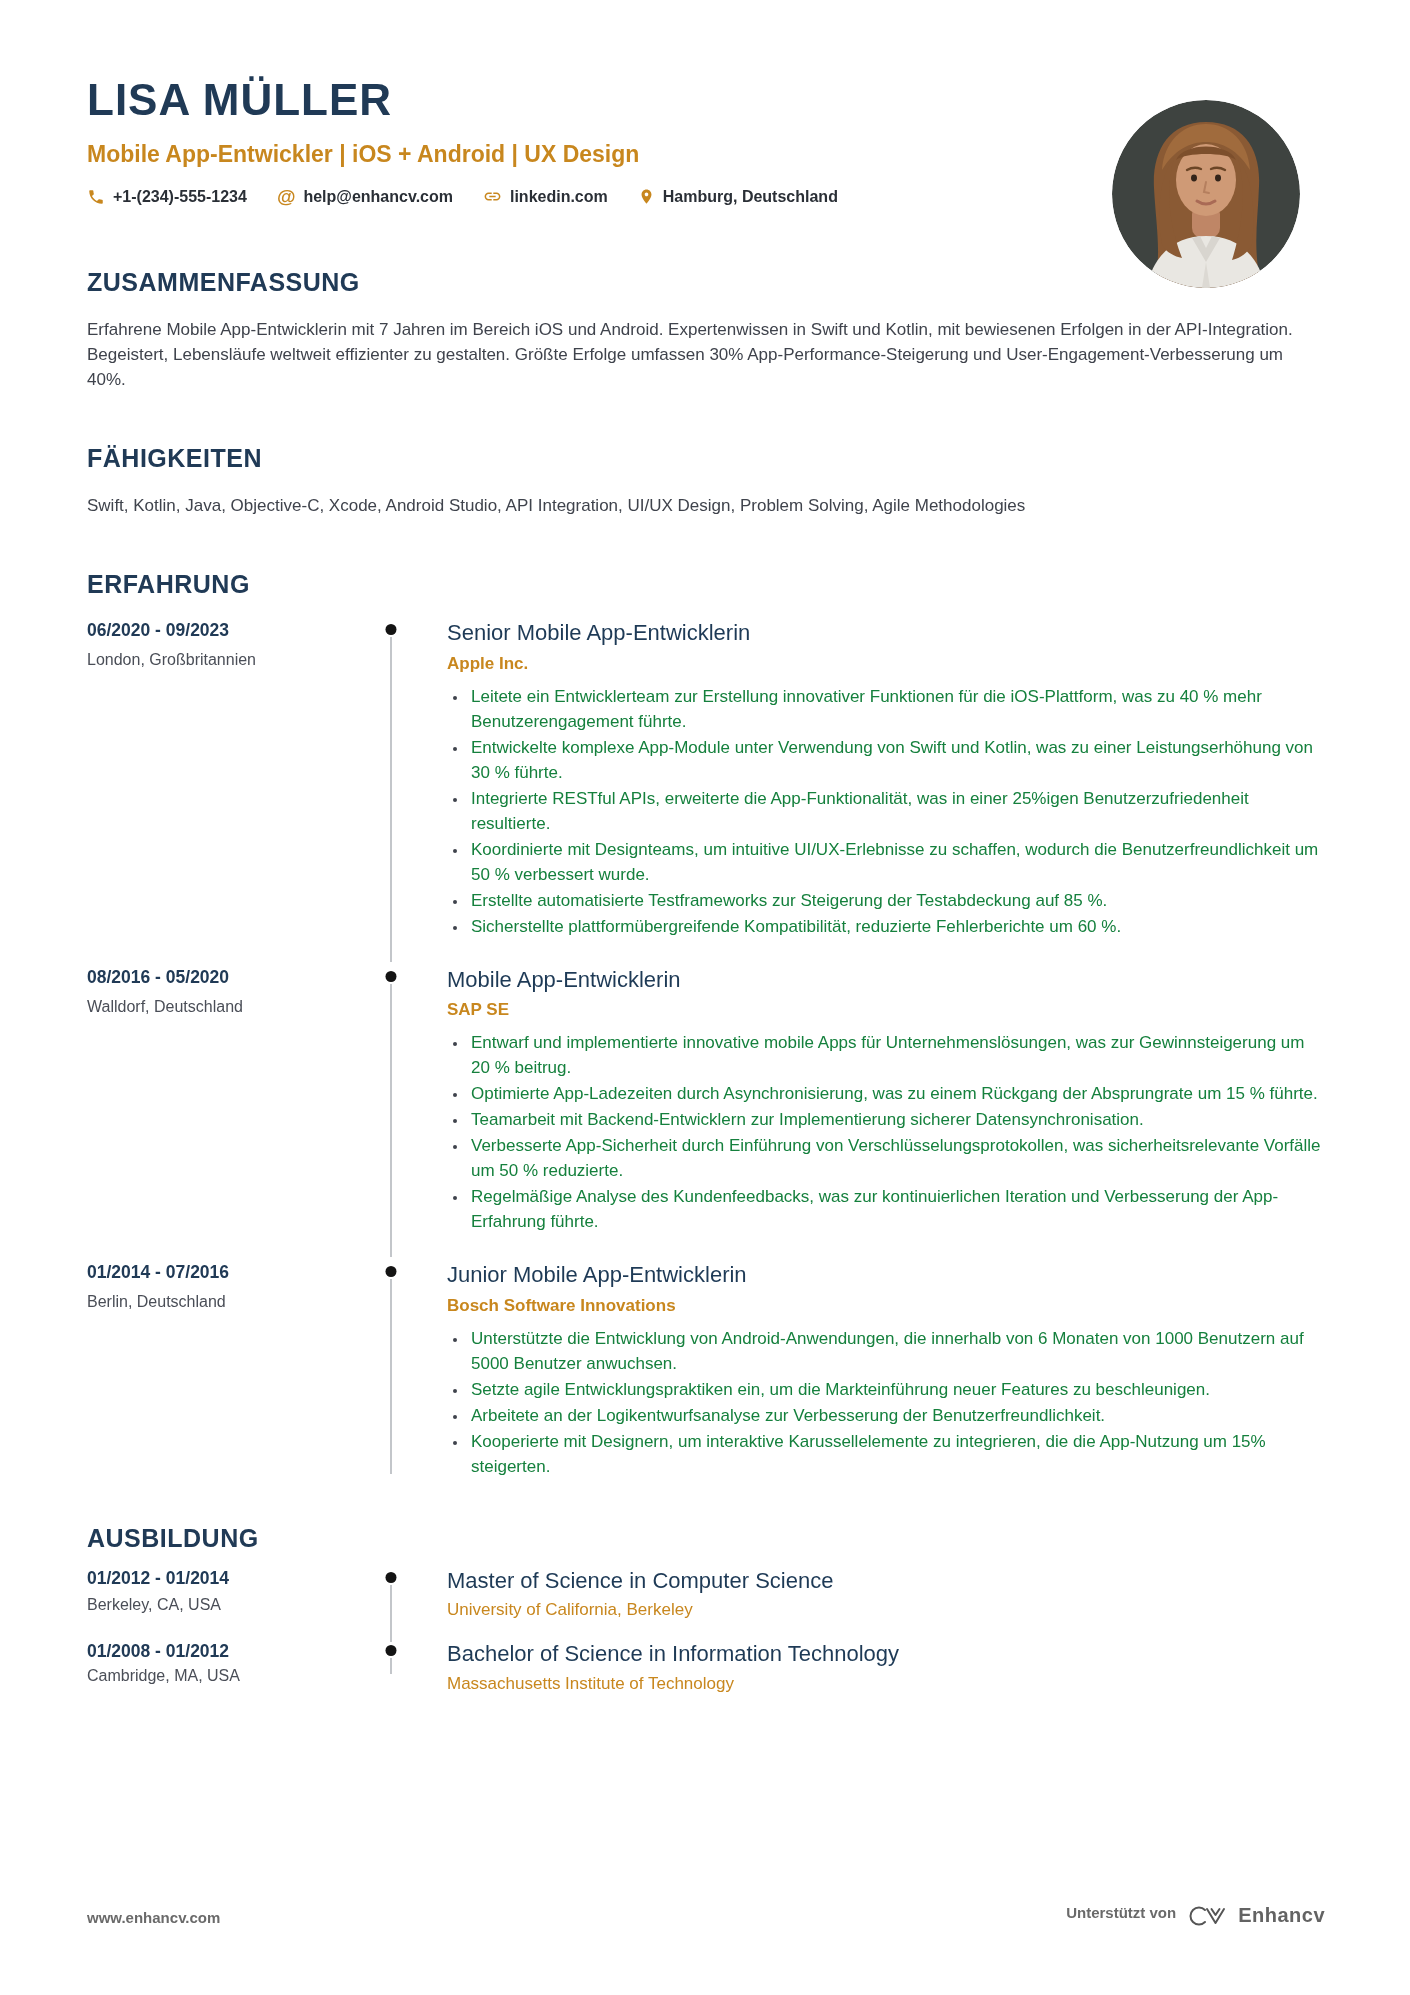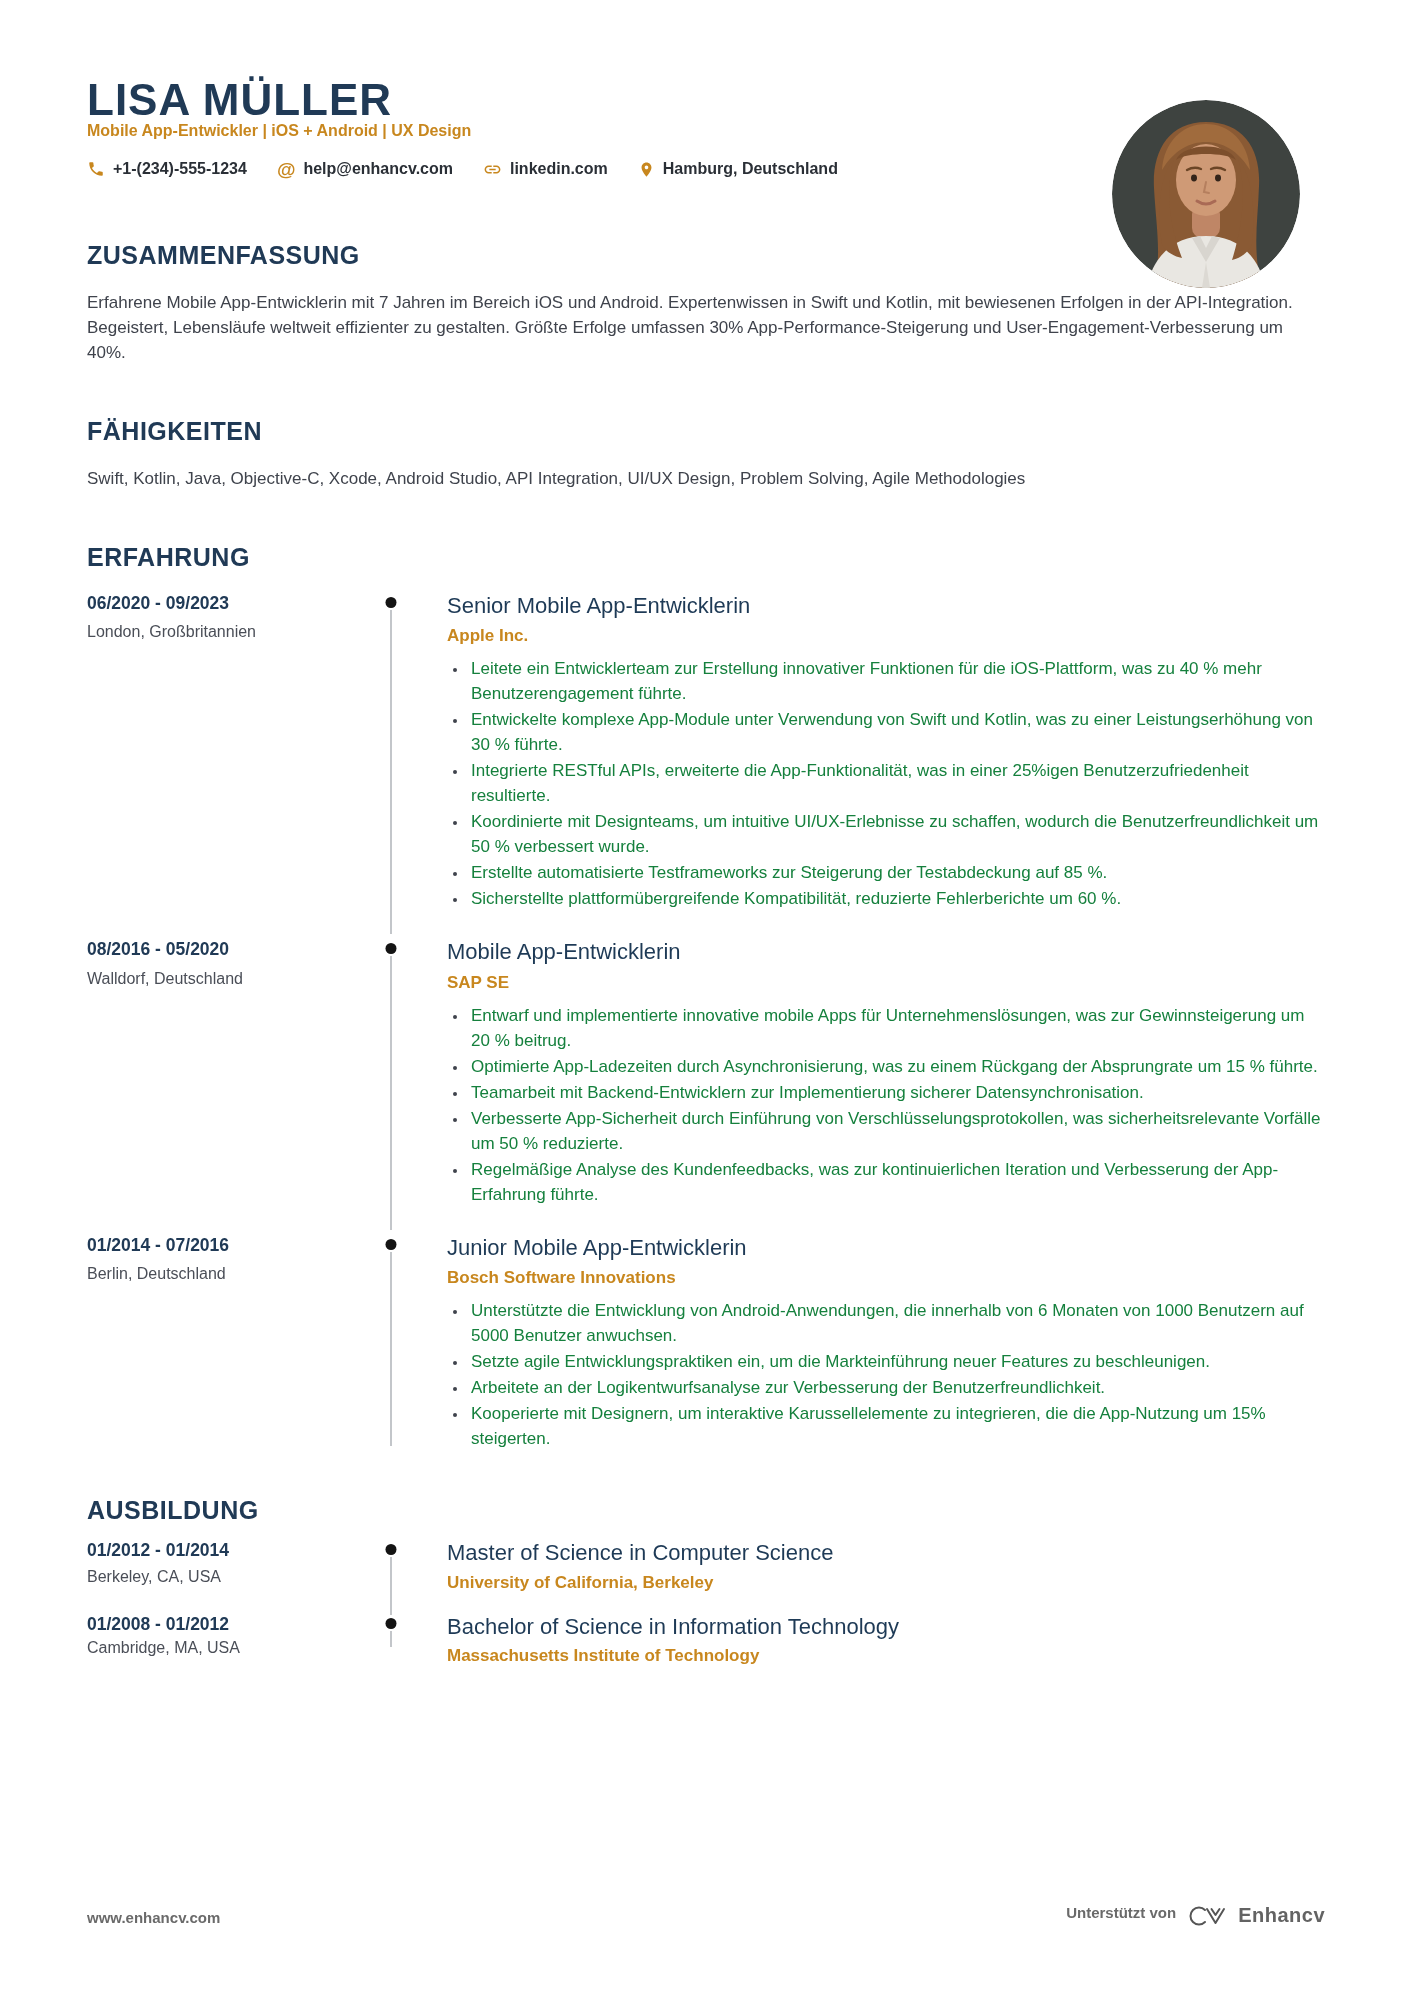--- a/index.html
+++ b/index.html
@@ -9,21 +9,21 @@
     position:relative; width:1410px; height:1995px; background:#ffffff;
     padding:78px 85px 0 87px; overflow:hidden;
   }
 
   
   .header { position:relative; }
   .name {
     font-size:44px; font-weight:bold; color:#203a56; letter-spacing:1px; line-height:1.0;
   }
   .subtitle {
-    margin-top:0; font-size:16px; font-weight:bold; color:#c8871e; line-height:1.1;
+    margin-top:20px; font-size:23px; font-weight:bold; color:#c8871e; line-height:1.1;
   }
   .contact-row {
     margin-top:20px; display:flex; gap:30px;
     font-size:16px; font-weight:bold; color:#2a2f36;
   }
   .contact-item { display:flex; align-items:center; gap:8px; text-decoration:none; color:#2a2f36; }
   .contact-item svg { display:block; }
   .at-glyph { color:#c8871e; font-size:19px; font-weight:bold; line-height:1; }
   .photo {
     position:absolute; top:22px; right:25px; width:188px; height:188px;
@@ -53,21 +53,21 @@
   }
   .timeline.end .line { bottom:6px; }
   .timeline.stub .line { bottom:auto; height:16px; }
   .entry-title { font-size:22px; color:#1e3a56; line-height:1.25; }
   .entry-company { margin-top:7px; font-size:17px; font-weight:bold; color:#c8871e; }
   .entry-bullets { margin-top:10px; padding-left:21px; }
   .entry-bullets li {
     font-size:17px; line-height:25px; color:#15803d; padding-left:3px; margin-bottom:1px;
   }
   .entry-bullets li::marker { color:#3f434c; font-size:14px; }
-  .edu-school { margin-top:6px; font-size:17px; font-weight:bold; color:#c8871e; }
+  .edu-school { margin-top:6px; font-size:17px; font-weight:normal; color:#c8871e; }
 
   
   .footer {
     position:absolute; left:87px; right:85px; bottom:64px;
     display:flex; justify-content:space-between; align-items:center;
     color:#6a6a6a; font-size:15px;font-weight:bold;
   }
   .powered { display:flex; align-items:flex-start; gap:10px; }
   .brand-word { font-size:20px; color:#636363; letter-spacing:0.5px; }
 </style>

